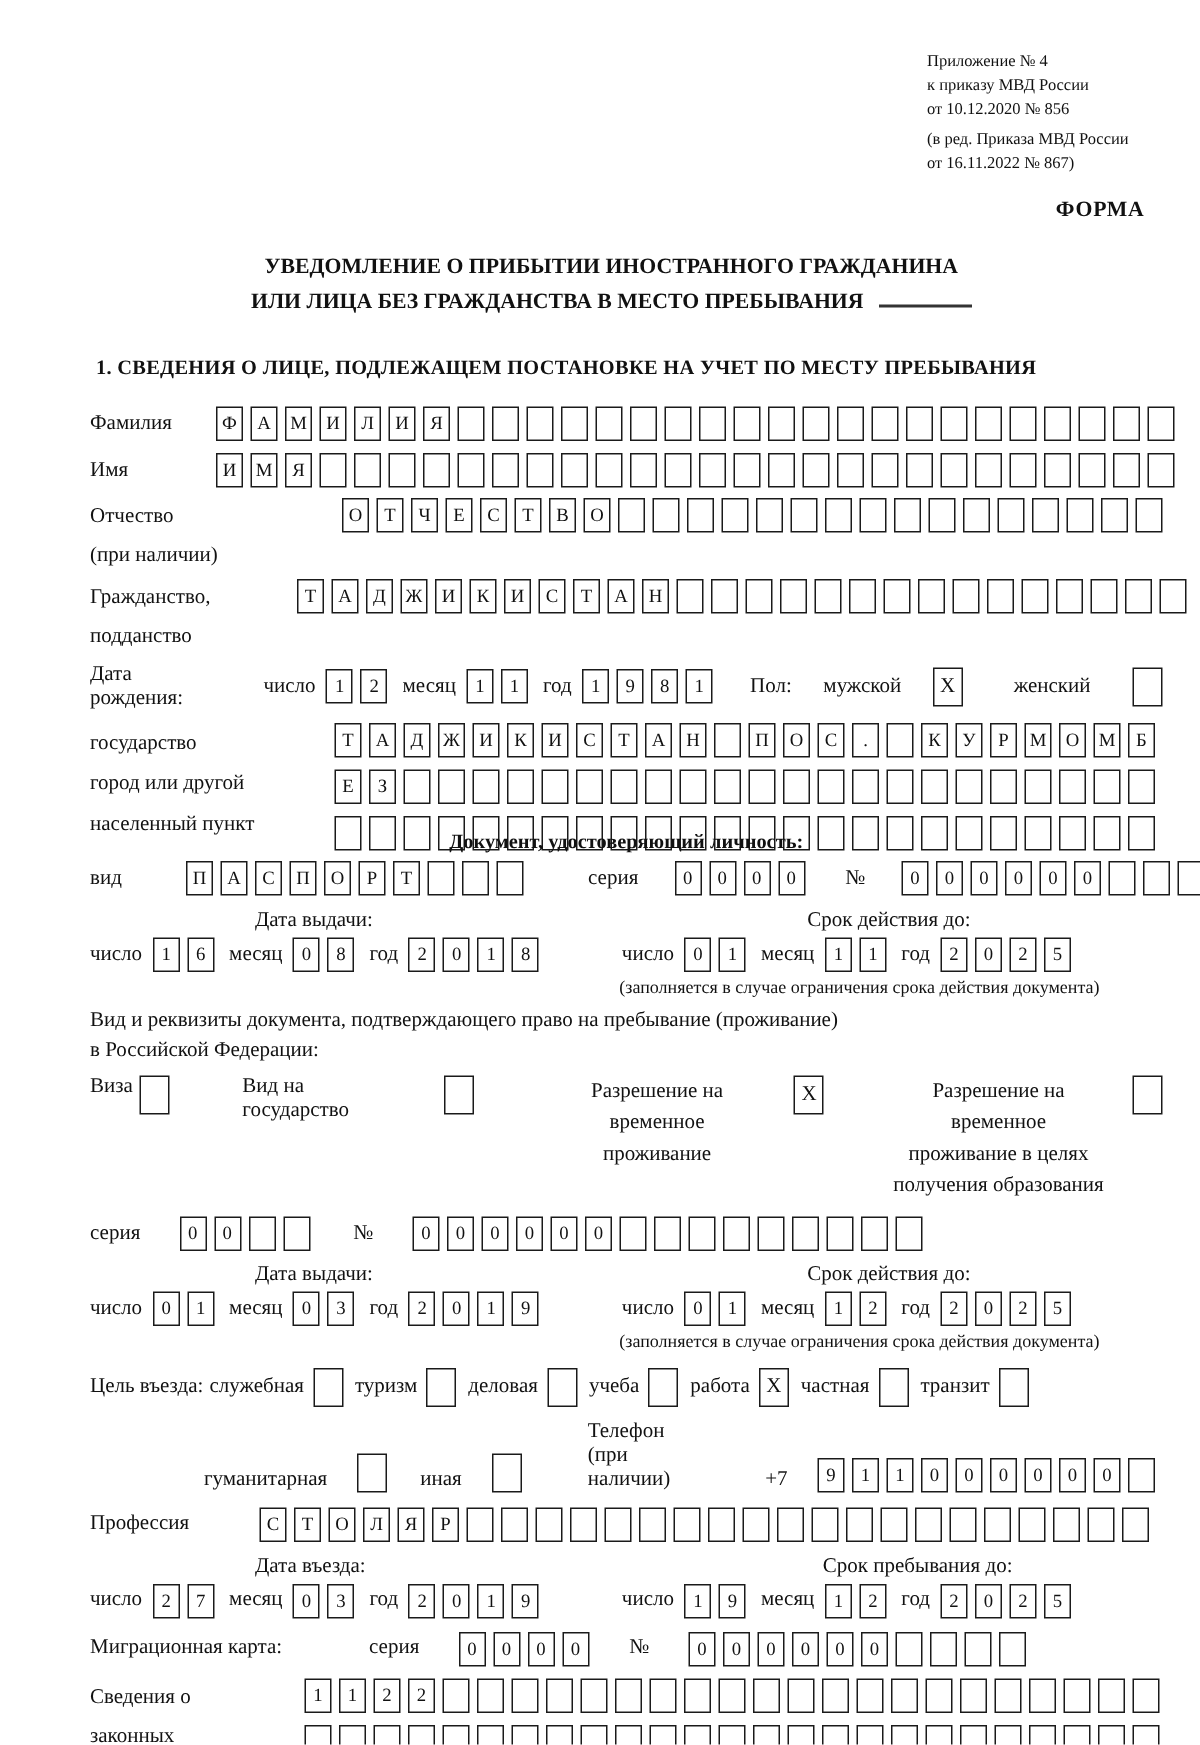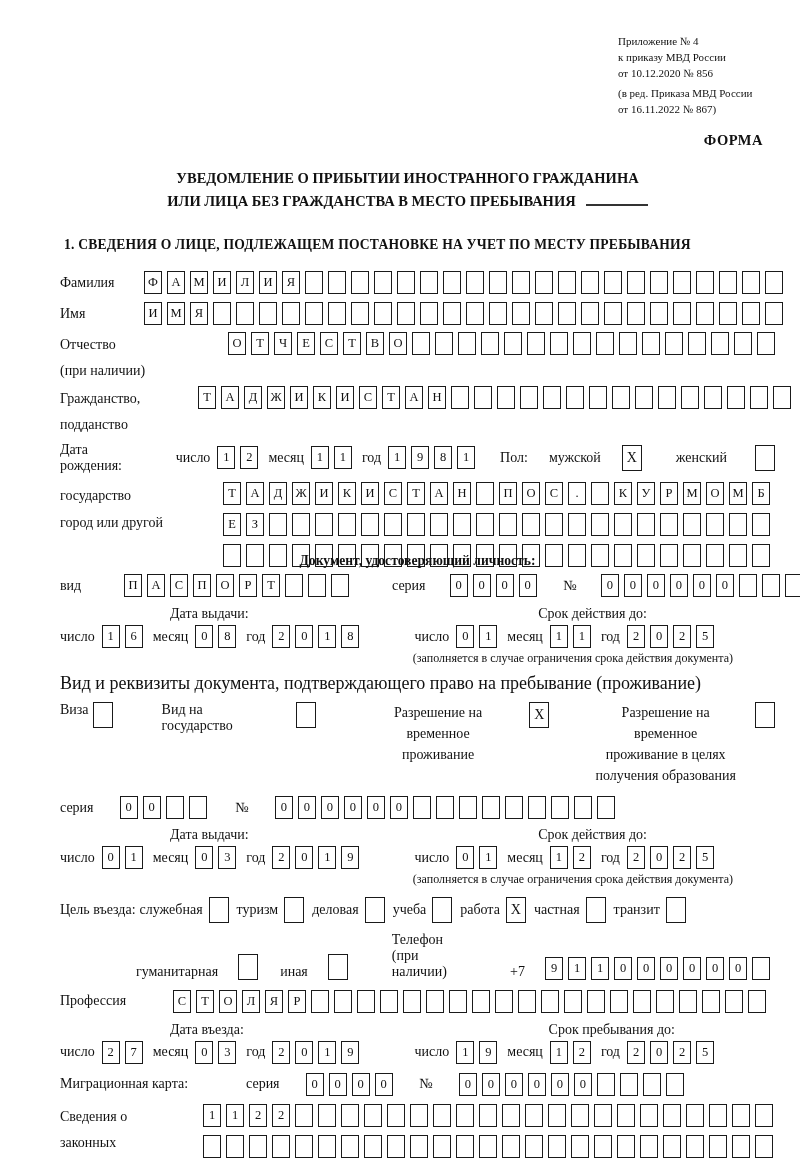--- a/index.html
+++ b/index.html
@@ -40,21 +40,21 @@
   .dg{display:flex;align-items:center;gap:5px;flex:0 0 auto;}
   .dg .t{margin-right:2px;}
   .date-heads{display:flex;font-size:14px;margin-top:8px;}
   .dh-left{margin-left:110px;}
   .dh-right{margin-left:auto;margin-right:128px;}
   .dates{display:flex;align-items:center;margin-top:3px;font-size:14px;}
   .dates .right{margin-left:auto;margin-right:56px;}
   .note-right{font-size:12px;text-align:right;padding-right:42px;margin-top:3px;}
 
   .doc-heading{text-align:center;font-weight:bold;font-size:13.6px;margin-top:8px;}
-  .plain{font-size:18px;margin-top:7px;}
+  .plain{font-size:14px;margin-top:7px;}
 
   .visa-row{display:flex;align-items:flex-start;margin-top:8px;font-size:14px;gap:23px;}
   .visa-row .grp{display:flex;align-items:flex-start;}
   .centered-lines{text-align:center;line-height:1.5;}
 
   .purpose-row{display:flex;align-items:center;margin-top:10px;font-size:14px;flex-wrap:nowrap;}
   .purpose-row .cb{margin:0 8px 0 6px;}
   .phone-row{display:flex;align-items:flex-end;margin-top:9px;font-size:14px;margin-left:76px;gap:12px;}
   .phone-row .cb{margin:0 10px 0 8px;}
 </style>
@@ -241,20 +241,21 @@
     <span style="margin-left:5px;margin-right:5px;">мужской</span>
     <span class="cb">X</span>
     <span style="margin-left:18px;margin-right:12px;">женский</span>
     <span class="cb"></span>
   </div>
 
   <div class="row" style="margin-top:8px;">
     <div class="lbl multi w-birthpl" style="line-height:1.95;">
       <div>государство</div>
       <div>город или другой</div>
+      <div>населенный пункт</div>
     </div>
     <div class="stack">
       <div class="boxes">
           <span class="box">Т</span>
           <span class="box">А</span>
           <span class="box">Д</span>
           <span class="box">Ж</span>
           <span class="box">И</span>
           <span class="box">К</span>
           <span class="box">И</span>
@@ -410,20 +411,21 @@
           <span class="box">2</span>
           <span class="box">0</span>
           <span class="box">2</span>
           <span class="box">5</span>
         </div>
     </div>
   </div>
   <div class="note-right">(заполняется в случае ограничения срока действия документа)</div>
 
   <div class="plain">Вид и реквизиты документа, подтверждающего право на пребывание (проживание)</div>
+  <div class="plain" style="margin-top:4px;">в Российской Федерации:</div>
 
   <div class="visa-row">
     <div class="grp">
       <span>Виза</span>
       <span class="cb" style="margin-left:4px;"></span>
     </div>
     <div class="grp" style="margin-left:26px;">
       <span>Вид на государство</span>
       <span class="cb" style="margin-left:22px;"></span>
     </div>

